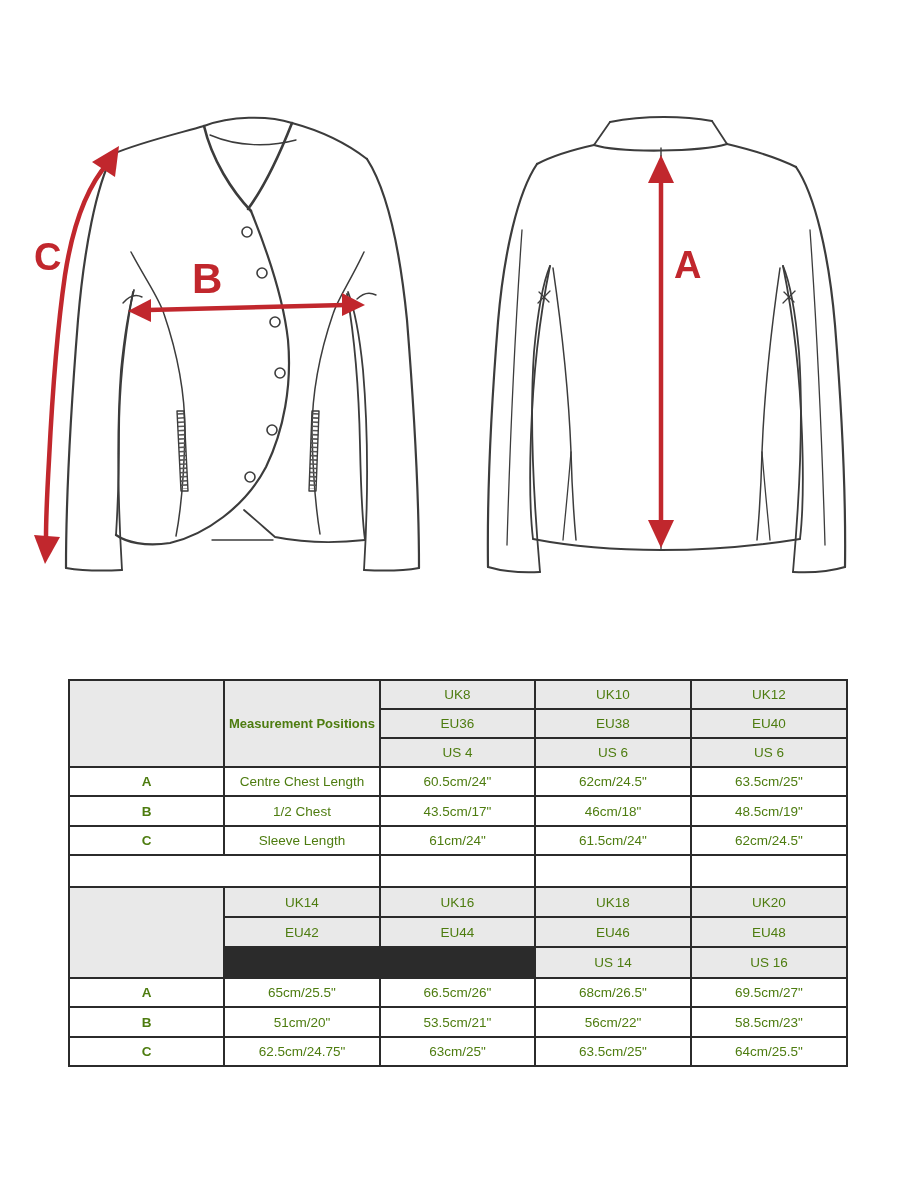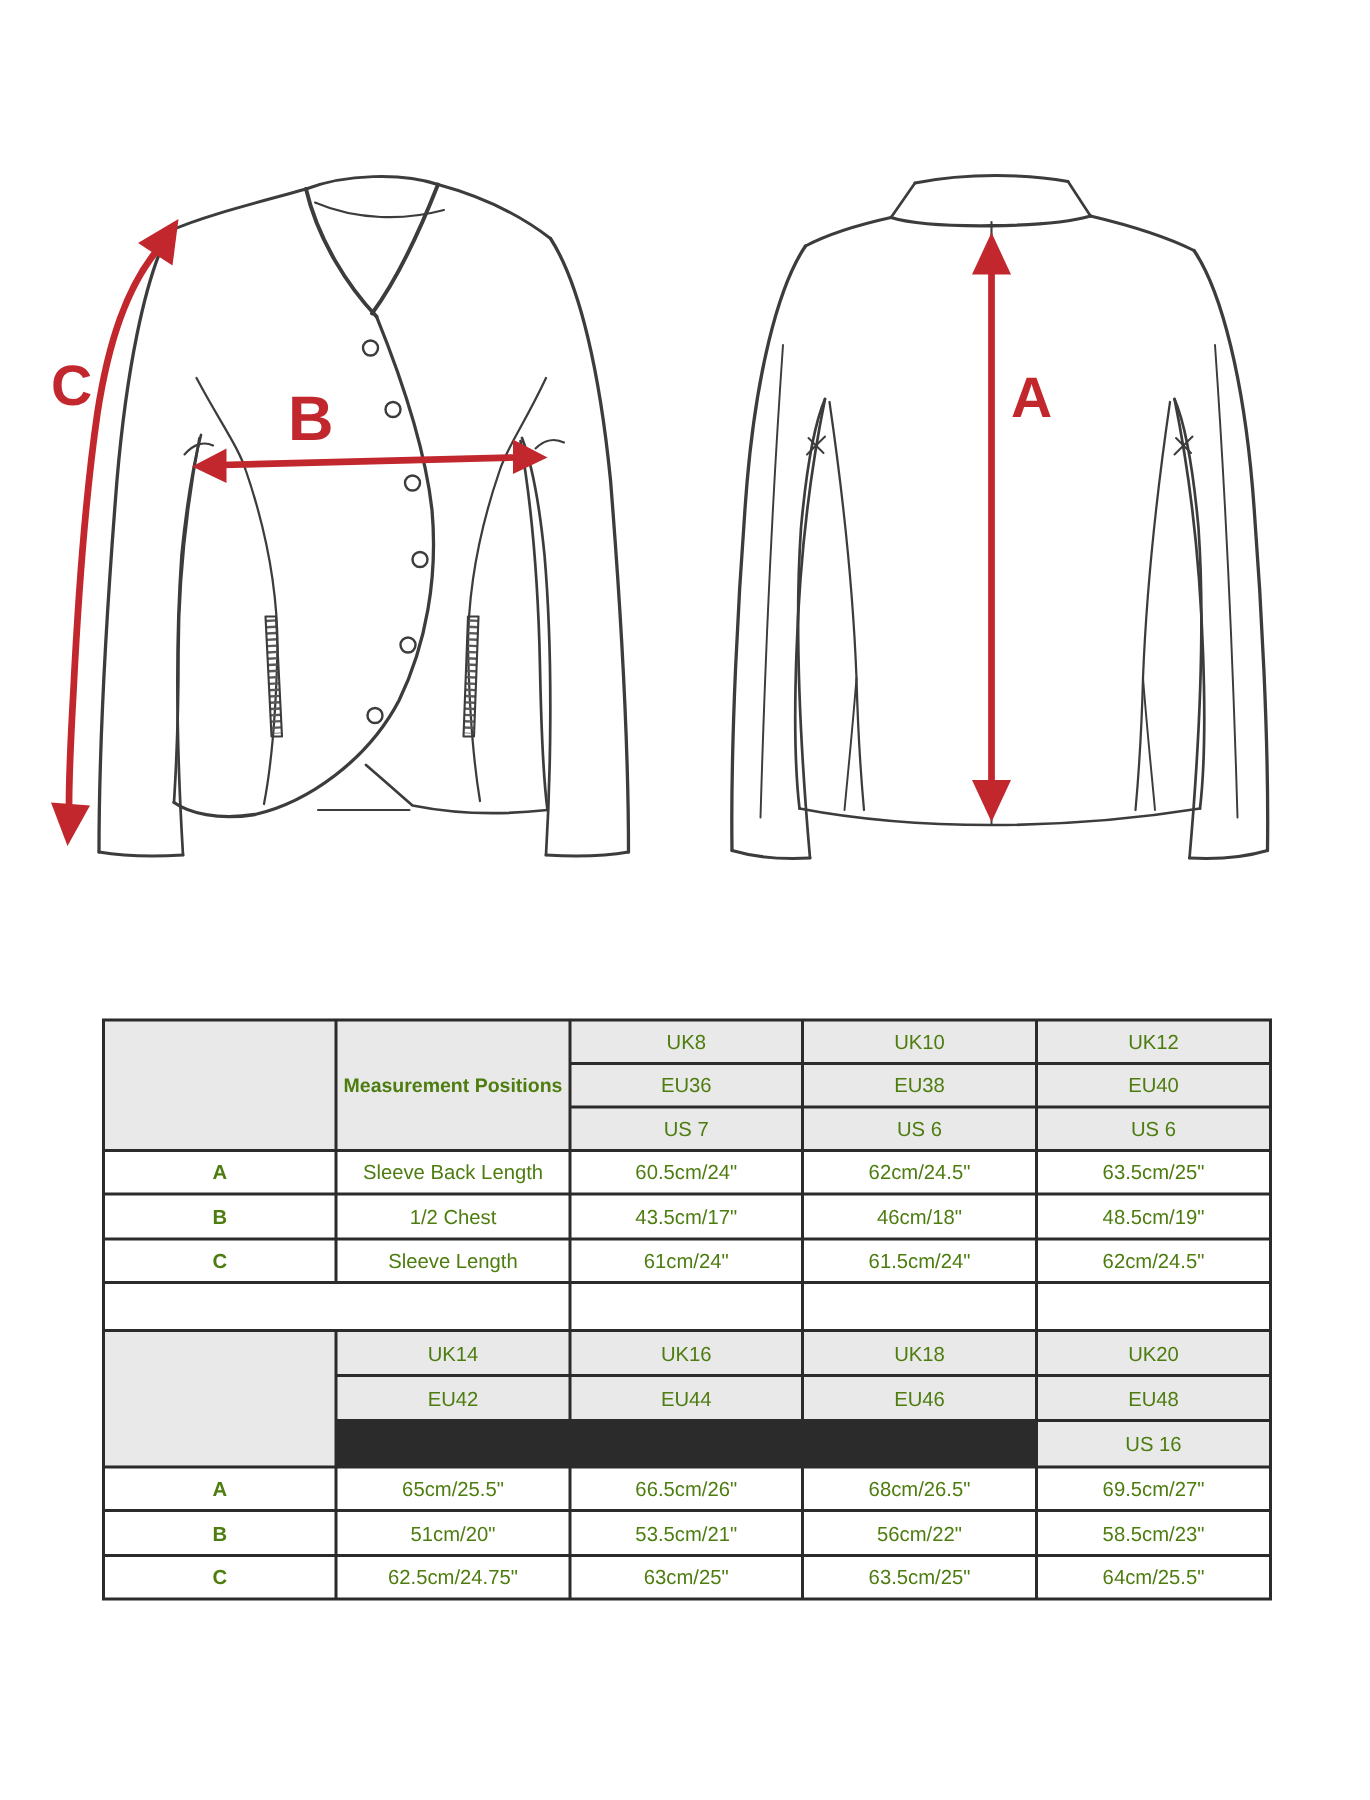--- a/index.html
+++ b/index.html
@@ -141,26 +141,26 @@
   <div class="chart">
 
     <div class="c h" style="grid-area:1/1/4/2"></div>
     <div class="c h mp" style="grid-area:1/2/4/3">Measurement Positions</div>
     <div class="c h" style="grid-area:1/3">UK8</div>
     <div class="c h" style="grid-area:1/4">UK10</div>
     <div class="c h" style="grid-area:1/5">UK12</div>
     <div class="c h" style="grid-area:2/3">EU36</div>
     <div class="c h" style="grid-area:2/4">EU38</div>
     <div class="c h" style="grid-area:2/5">EU40</div>
-    <div class="c h" style="grid-area:3/3">US 7</div>
+    <div class="c h" style="grid-area:3/3">US 4</div>
     <div class="c h" style="grid-area:3/4">US 6</div>
     <div class="c h" style="grid-area:3/5">US 6</div>
 
     <div class="c b" style="grid-area:4/1">A</div>
-    <div class="c" style="grid-area:4/2">Sleeve Back Length</div>
+    <div class="c" style="grid-area:4/2">Centre Chest Length</div>
     <div class="c" style="grid-area:4/3">60.5cm/24"</div>
     <div class="c" style="grid-area:4/4">62cm/24.5"</div>
     <div class="c" style="grid-area:4/5">63.5cm/25"</div>
 
     <div class="c b" style="grid-area:5/1">B</div>
     <div class="c" style="grid-area:5/2">1/2 Chest</div>
     <div class="c" style="grid-area:5/3">43.5cm/17"</div>
     <div class="c" style="grid-area:5/4">46cm/18"</div>
     <div class="c" style="grid-area:5/5">48.5cm/19"</div>
 
@@ -177,20 +177,21 @@
 
     <div class="c h" style="grid-area:8/1/11/2"></div>
     <div class="c h" style="grid-area:8/2">UK14</div>
     <div class="c h" style="grid-area:8/3">UK16</div>
     <div class="c h" style="grid-area:8/4">UK18</div>
     <div class="c h" style="grid-area:8/5">UK20</div>
     <div class="c h" style="grid-area:9/2">EU42</div>
     <div class="c h" style="grid-area:9/3">EU44</div>
     <div class="c h" style="grid-area:9/4">EU46</div>
     <div class="c h" style="grid-area:9/5">EU48</div>
+    <div class="c h" style="grid-area:10/4">US 14</div>
     <div class="c h" style="grid-area:10/5">US 16</div>
 
     <div class="c b" style="grid-area:11/1">A</div>
     <div class="c" style="grid-area:11/2">65cm/25.5"</div>
     <div class="c" style="grid-area:11/3">66.5cm/26"</div>
     <div class="c" style="grid-area:11/4">68cm/26.5"</div>
     <div class="c" style="grid-area:11/5">69.5cm/27"</div>
 
     <div class="c b" style="grid-area:12/1">B</div>
     <div class="c" style="grid-area:12/2">51cm/20"</div>

